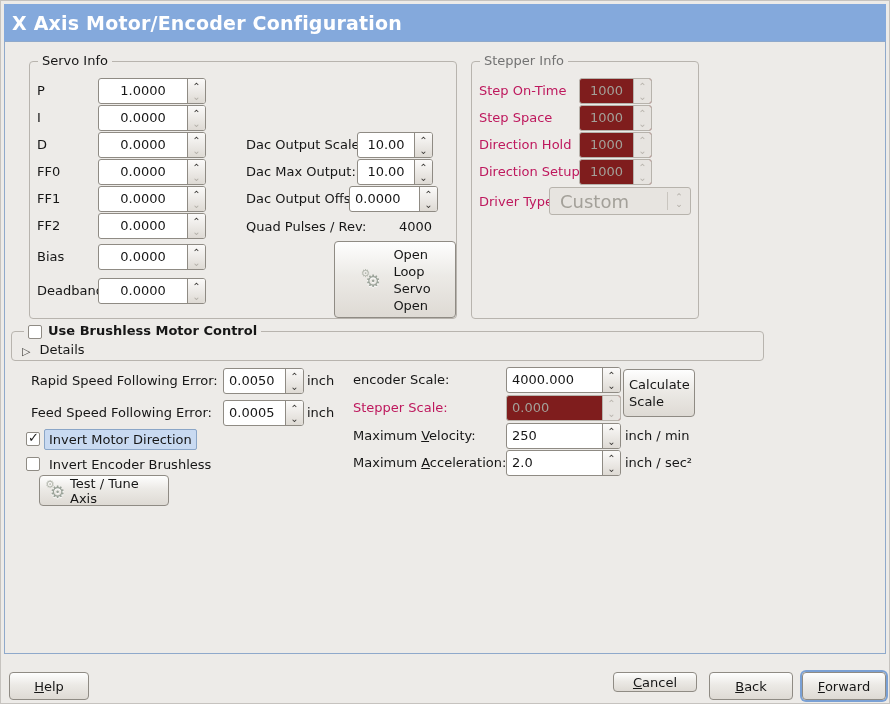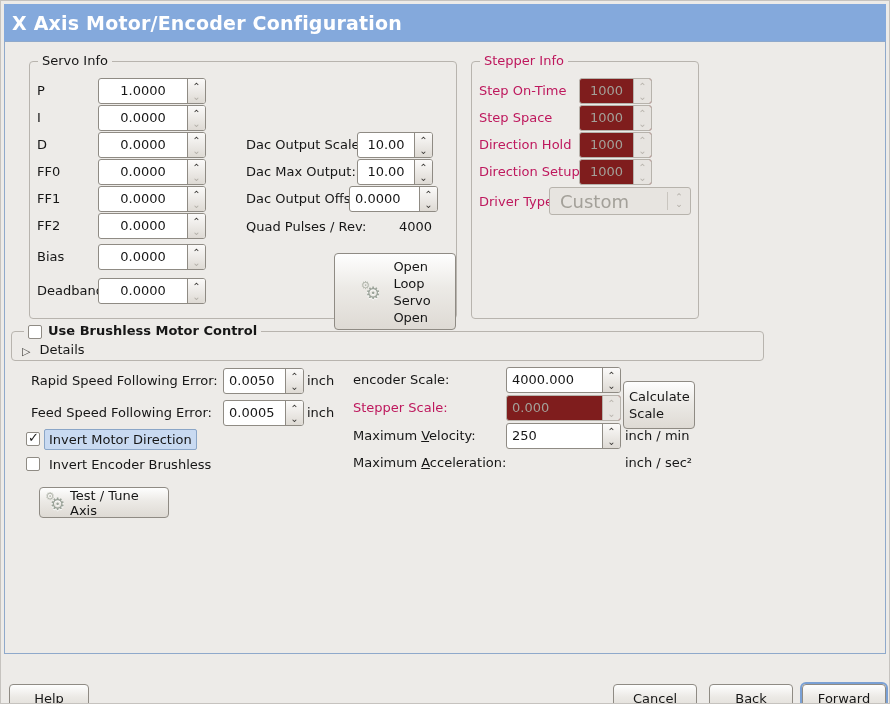--- a/index.html
+++ b/index.html
@@ -11,21 +11,21 @@
   
   #content{position:absolute;left:3px;top:40px;right:3px;height:613px;border:1px solid #8fa9cb;box-sizing:border-box;}
   
   .lbl{position:absolute;font-size:13px;color:#161616;white-space:nowrap;line-height:16px;}
   .lbl.dis{color:#be185d;text-align:right;}
   .lbl.bold{font-weight:bold;}
   .u{text-decoration:underline;}
   
   .frame{position:absolute;border:1px solid #b8b4ae;border-radius:4px;box-sizing:border-box;}
   .legend{position:absolute;top:-9px;left:8px;background:#edebe8;padding:0 4px;font-size:13px;color:#161616;white-space:nowrap;line-height:16px;}
-  .legend.dis{color:#be185d;}
+  .legend.dis{color:#737373;}
   
   .spinbox{position:absolute;display:flex;border:1px solid #8f8b84;border-radius:3px;background:#ffffff;box-sizing:border-box;height:26px;overflow:hidden;}
   .spinbox .val{flex:1;font-size:13px;color:#161616;padding:4px 5px 0 5px;white-space:nowrap;overflow:hidden;}
   .spinbox .val.center{text-align:center;}
   .spinbox .spin{width:17px;border-left:1px solid #8f8b84;background:linear-gradient(#fbfaf9,#dedad4);display:flex;flex-direction:column;}
   .spin div{flex:1;display:flex;align-items:center;justify-content:center;font-size:10px;line-height:1;}
   .spin .up::before{content:"\2303";color:#3c3a37;margin-top:3px;}
   .spin .dn::before{content:"\2304";color:#3c3a37;margin-bottom:3px;}
   .spin.dimdown .dn::before{color:#b3afa8;}
   .spinbox.disabled{background:#7f1d1d;border-color:#b7b3ac;}
@@ -33,21 +33,21 @@
   .spinbox.disabled .spin{border-left-color:#b7b3ac;background:#e7e4e0;}
   .spinbox.disabled .spin .up::before,.spinbox.disabled .spin .dn::before{color:#b9b5ae;}
   
   .combo{position:absolute;display:flex;align-items:center;border:1px solid #b7b3ac;border-radius:3px;background:#e7e4e0;box-sizing:border-box;height:28px;}
   .combo .cval{flex:1;font-size:18px;color:#a3a099;padding-left:10px;}
   .combo .sep{width:1px;height:18px;background:#c9c5bf;}
   .combo .arrows{width:22px;display:flex;flex-direction:column;align-items:center;justify-content:center;font-size:9px;color:#b0aca5;line-height:.8;}
   .combo .arrows .a1::before{content:"\2303";}
   .combo .arrows .a2::before{content:"\2304";}
   
-  .btn{position:absolute;border:1px solid #8f8b84;border-radius:4px;background:linear-gradient(#fefefe,#eceae6 45%,#dedad4);box-sizing:border-box;display:flex;align-items:center;justify-content:center;font-size:13px;color:#161616;cursor:default;margin-top:12px;}
+  .btn{position:absolute;border:1px solid #8f8b84;border-radius:4px;background:linear-gradient(#fefefe,#eceae6 45%,#dedad4);box-sizing:border-box;display:flex;align-items:center;justify-content:center;font-size:13px;color:#161616;cursor:default;}
   .btn.focusring{box-shadow:0 0 0 2px #7aa0d4;}
   
   .cb{position:absolute;width:14px;height:14px;background:#ffffff;border:1px solid #8f8b84;border-radius:2px;box-sizing:border-box;}
   .cb.checked::after{content:"\2713";position:absolute;left:1px;top:-3px;font-size:13px;font-weight:bold;color:#1a1a1a;}
   .cb.inline{position:relative;display:inline-block;vertical-align:middle;margin-right:6px;}
   
   .hl{position:absolute;background:#c9daf1;border:1px solid #8ba6c7;border-radius:2px;padding:2px 4px;font-size:13px;color:#161616;white-space:nowrap;}
   
   .tri::before{content:"\25B7";font-size:11px;color:#3c3a37;}
   
@@ -292,37 +292,44 @@
   <div class="spinbox" style="left:505px;top:422px;width:115px;">
     <div class="val">250</div>
     <div class="spin">
         <div class="up"></div>
         <div class="dn"></div>
       </div>
   </div>
   <div class="lbl" style="left:624px;top:427px;">inch / min</div>
 
   <div class="lbl" style="left:352px;top:454px;"><span>Maximum </span><span class="u">A</span><span>cceleration:</span></div>
+  <div class="spinbox" style="left:505px;top:449px;width:115px;">
+    <div class="val">2.0</div>
+    <div class="spin">
+        <div class="up"></div>
+        <div class="dn"></div>
+      </div>
+  </div>
   <div class="lbl" style="left:624px;top:454px;">inch / sec²</div>
 
   <div class="cb checked" style="left:25px;top:431px;"></div>
   <div class="hl" style="left:43px;top:428px;">Invert Motor Direction</div>
 
   <div class="cb" style="left:25px;top:456px;"></div>
   <div class="lbl" style="left:48px;top:456px;">Invert Encoder Brushless</div>
 
   <div class="btn" style="left:38px;top:474px;width:130px;height:31px;justify-content:flex-start;padding-left:4px;">
     <span class="gears"></span>
     <span style="margin-left:2px;">Test / Tune Axis</span>
   </div>
 
   <div class="btn" style="left:8px;top:671px;width:80px;height:28px;">
     <span><span class="u">H</span><span>elp</span></span>
   </div>
-  <div class="btn" style="left:612px;top:671px;width:84px;height:28px;">
+  <div class="btn" style="left:612px;top:671px;width:84px;height:20px;">
     <span><span class="u">C</span><span>ancel</span></span>
   </div>
   <div class="btn" style="left:708px;top:671px;width:84px;height:28px;">
     <span><span class="u">B</span><span>ack</span></span>
   </div>
   <div class="btn focusring" style="left:801px;top:671px;width:84px;height:28px;">
     <span><span class="u">F</span><span>orward</span></span>
   </div>
 
 </div>

